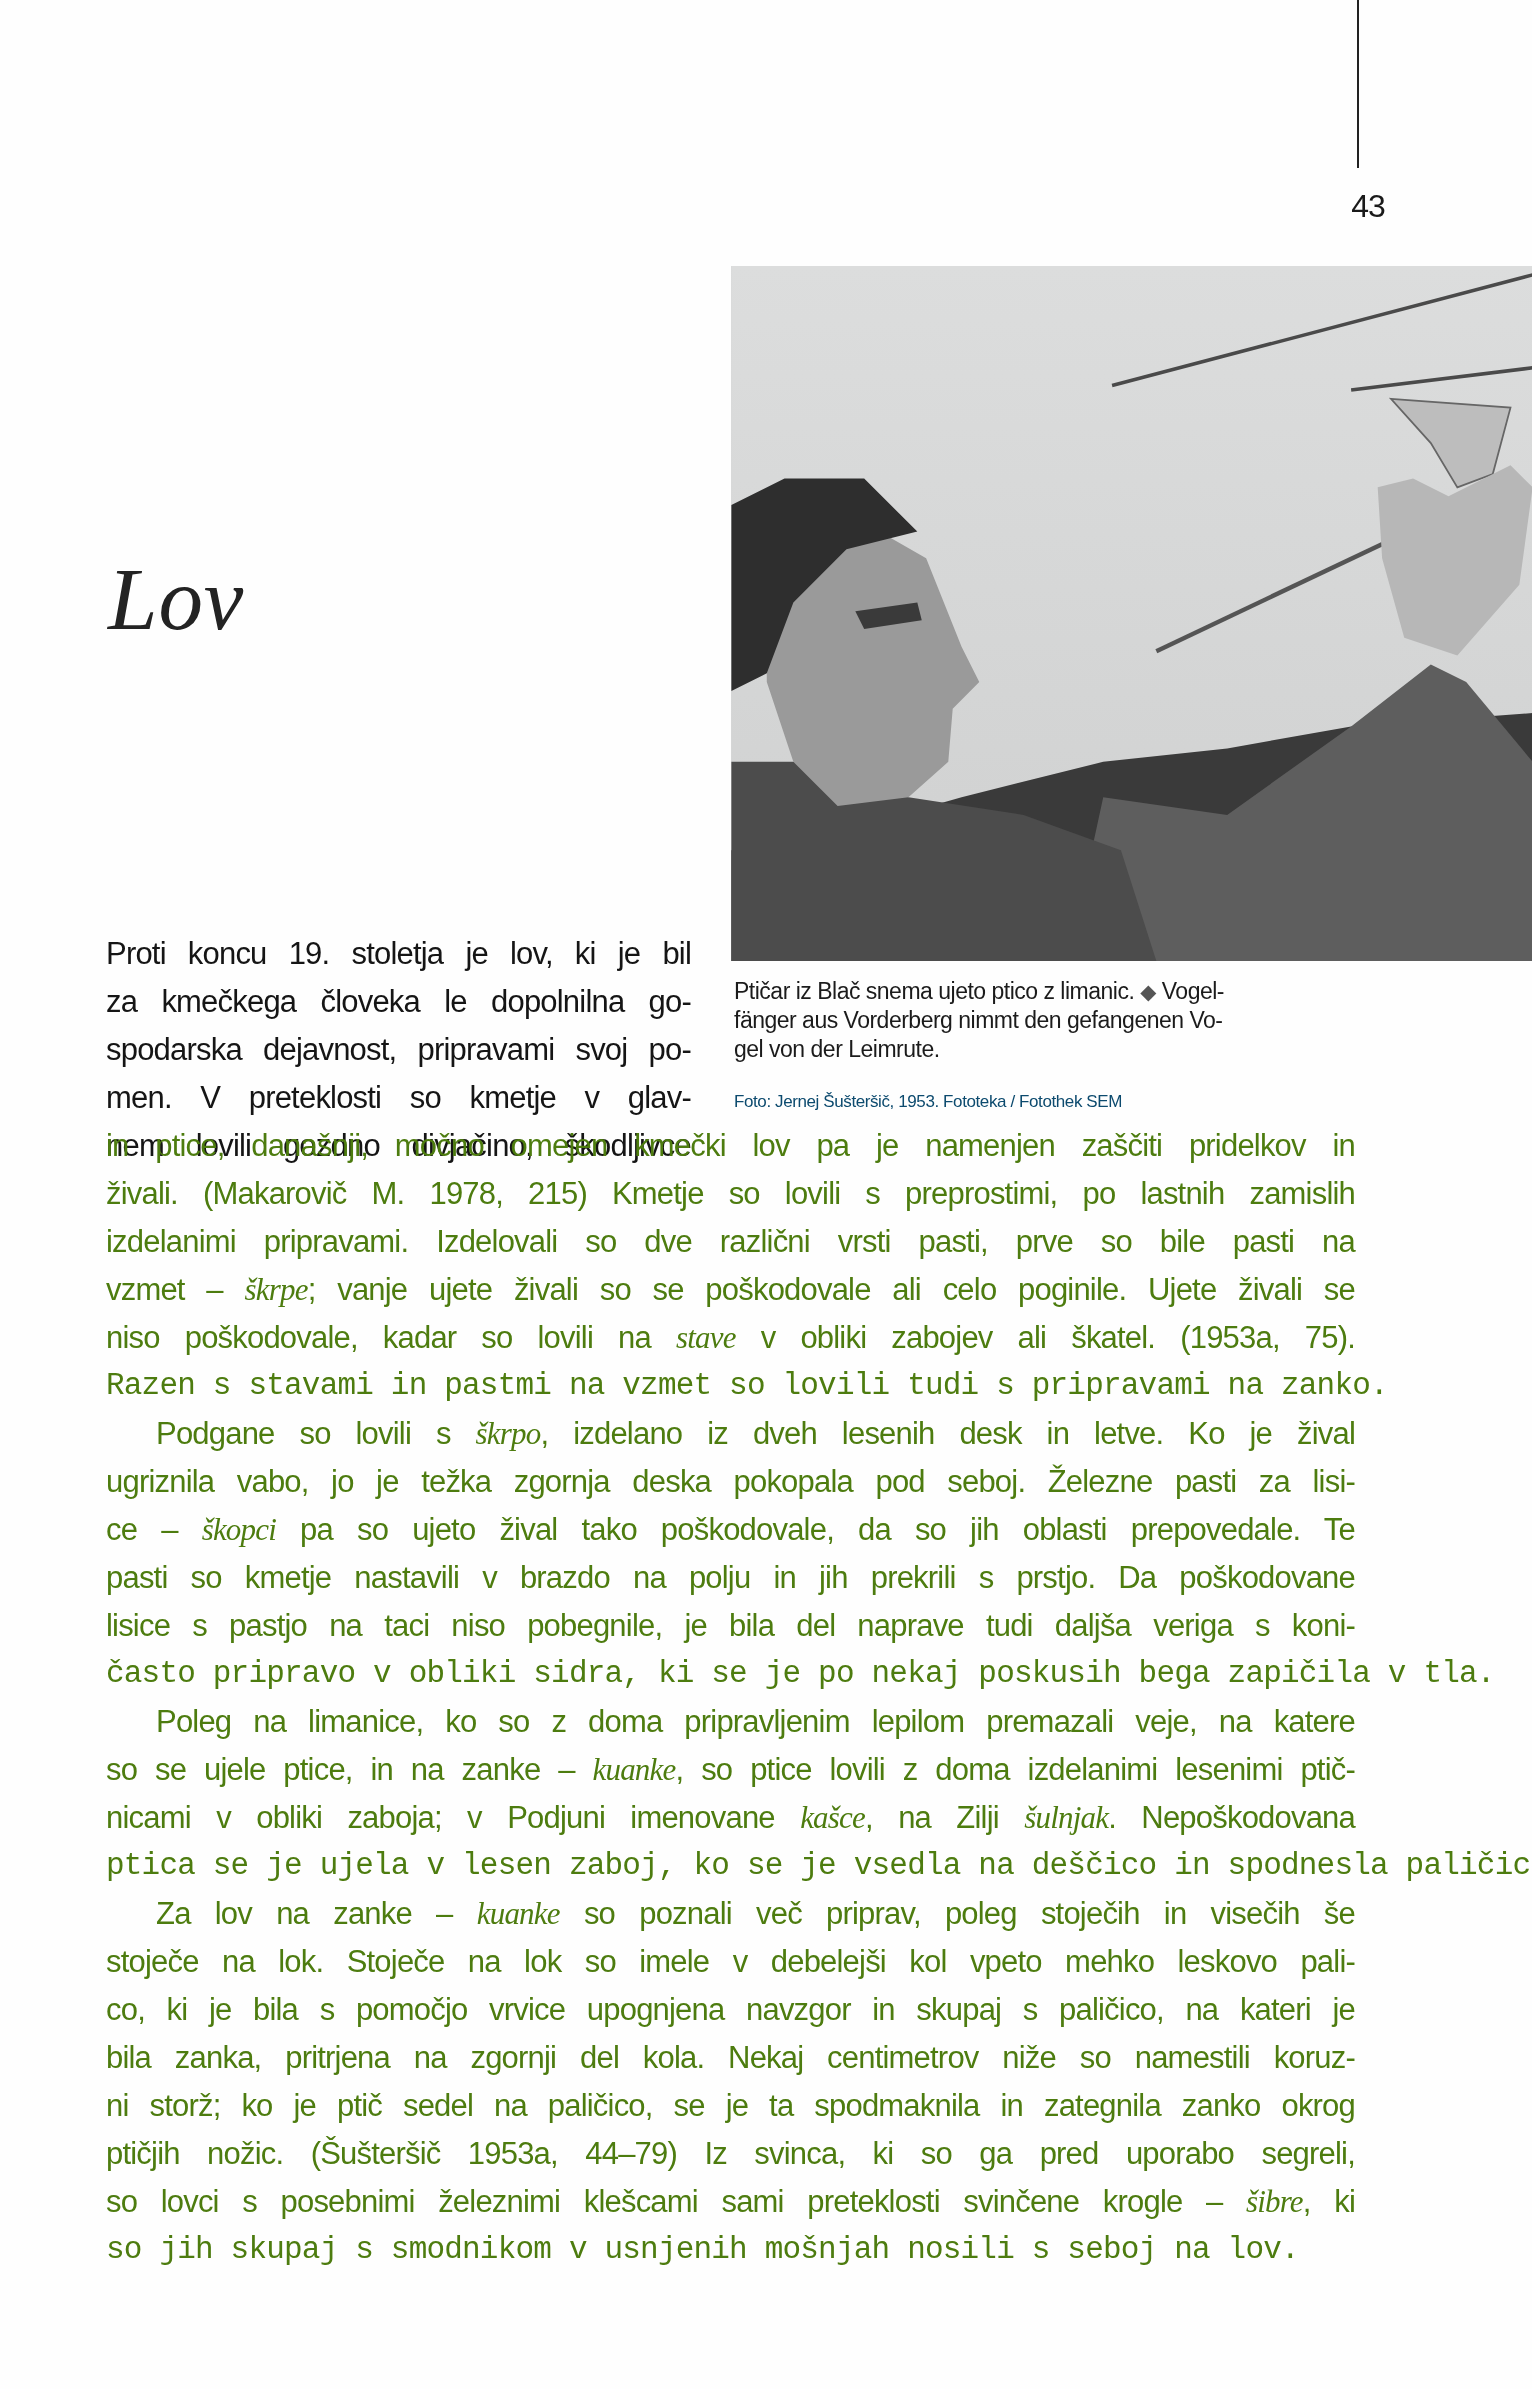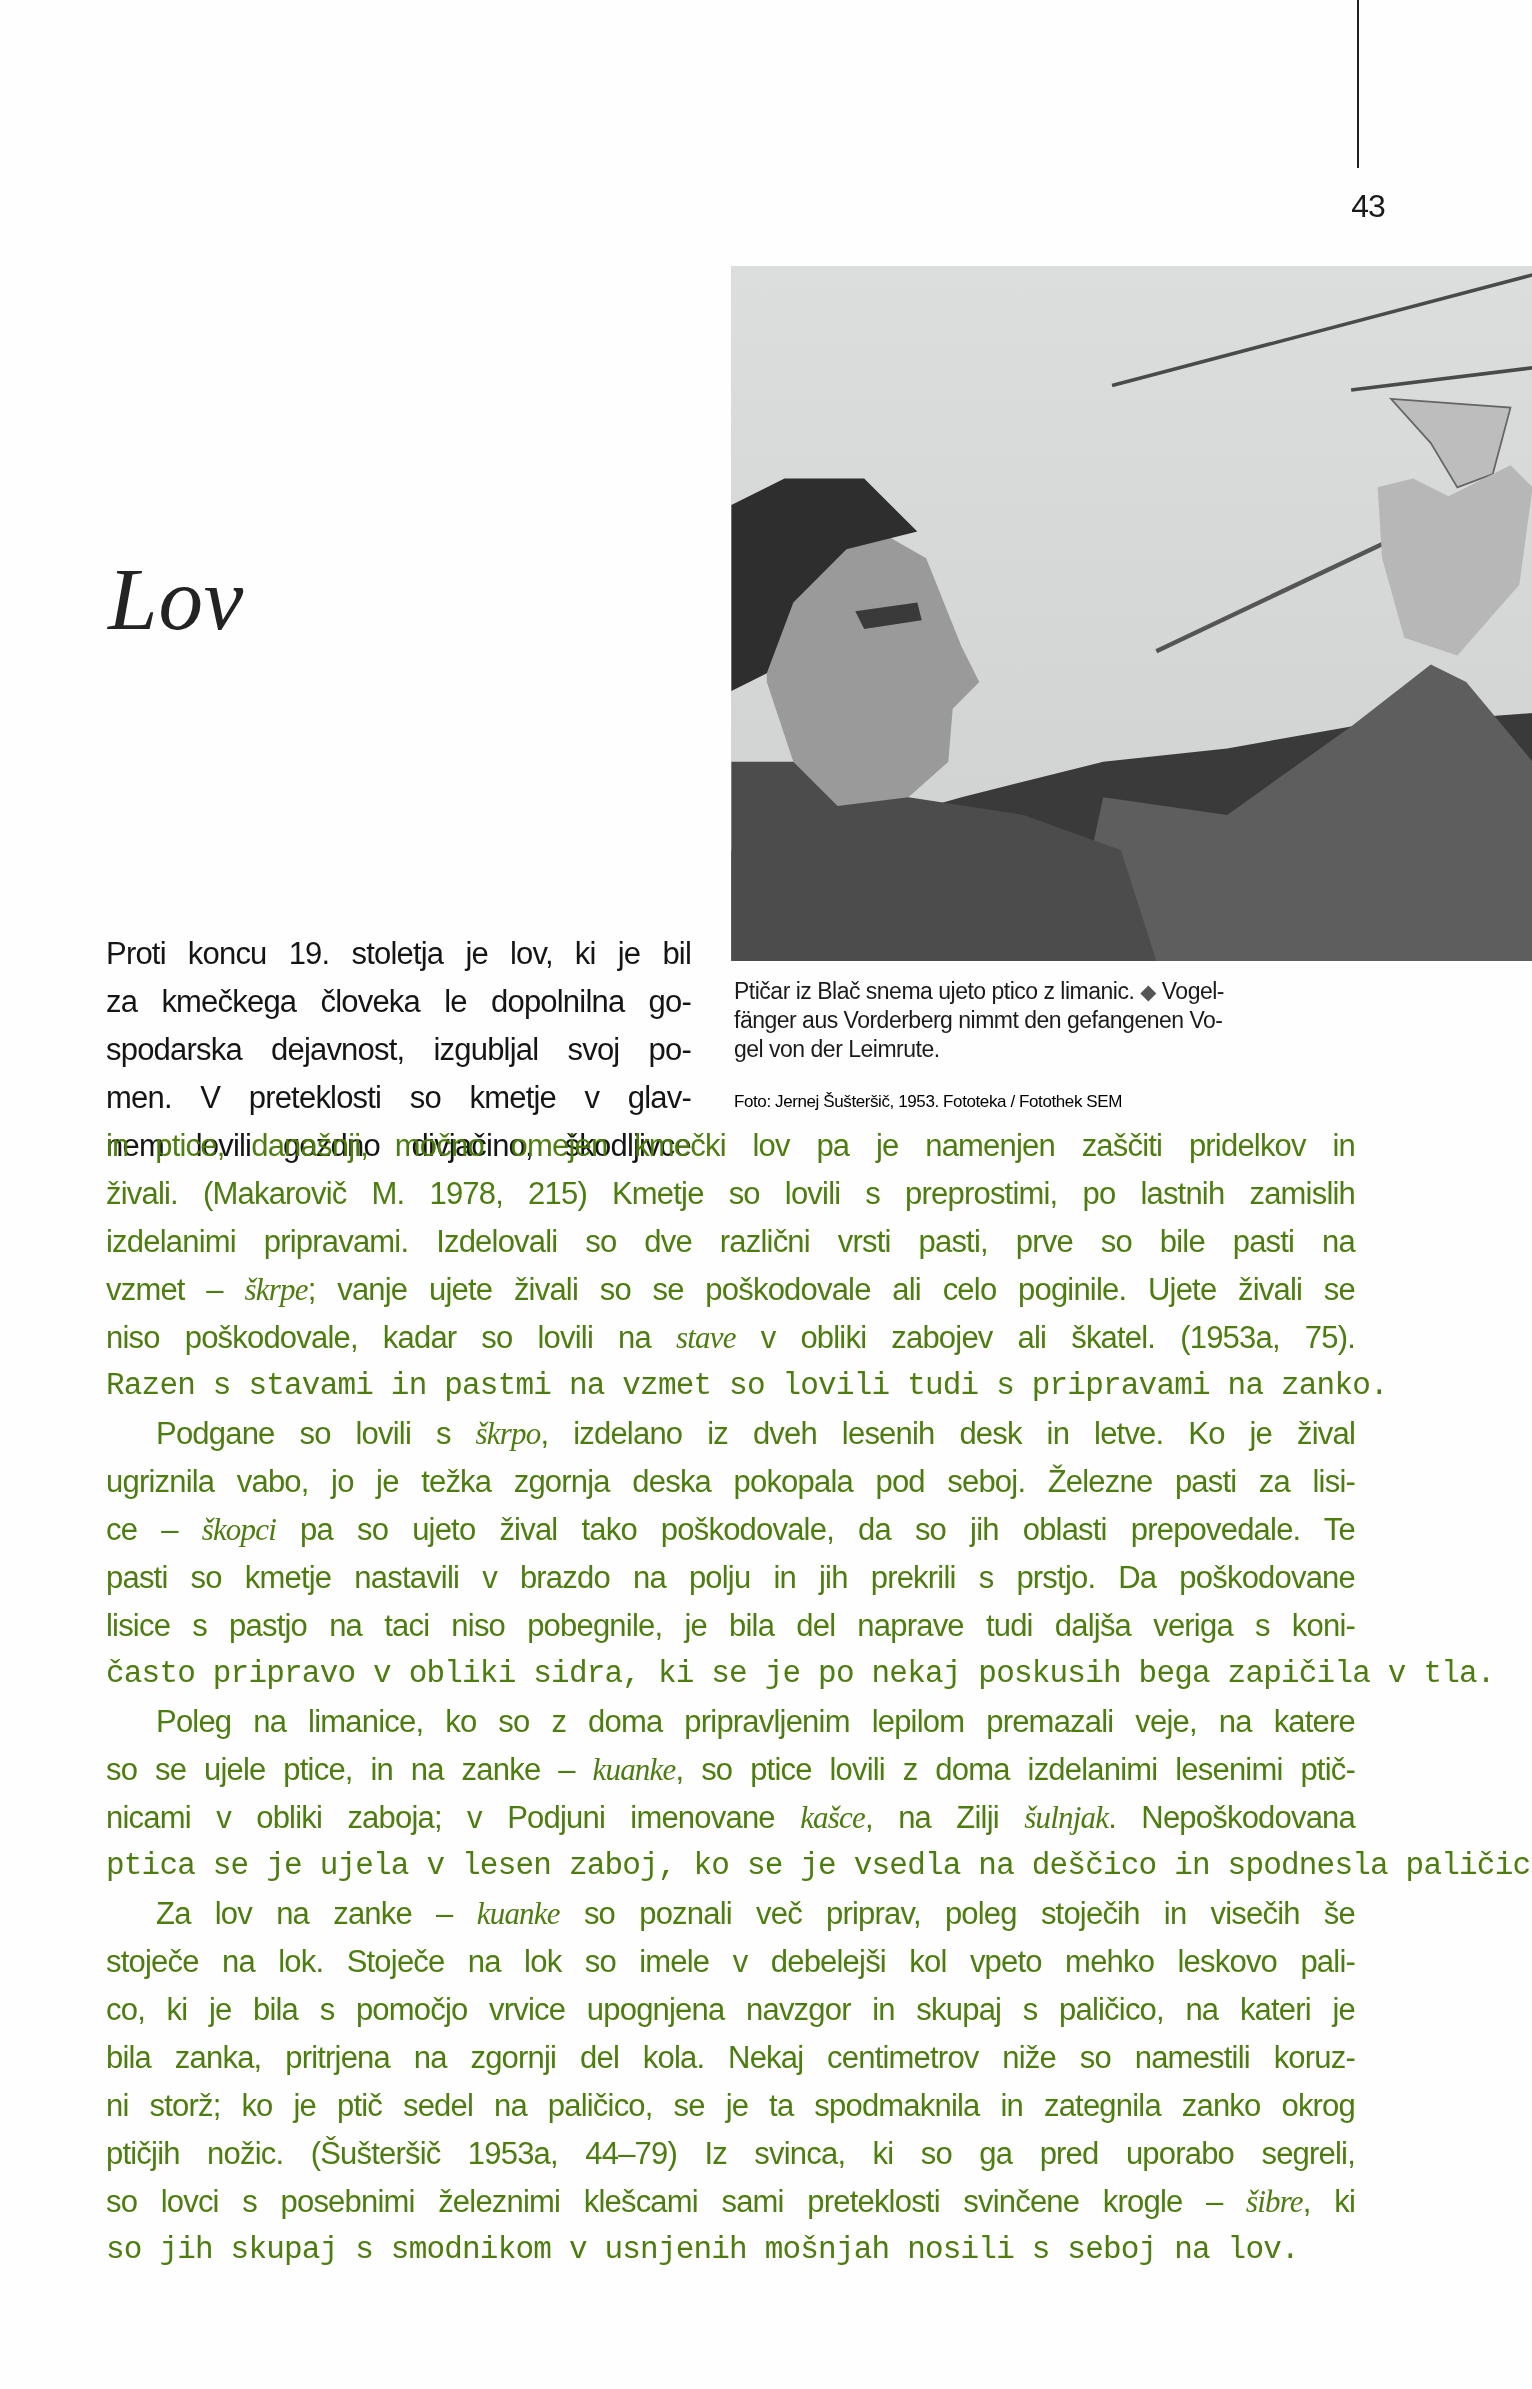--- a/index.html
+++ b/index.html
@@ -11,21 +11,21 @@
   .pagenum { position:absolute; left:1279px; top:188px; width:106px; text-align:right;
     font-size:32px; color:#1a1a1a; letter-spacing:-0.9px; }
   .title { position:absolute; left:108px; top:548px; font-family:"Liberation Serif", "DejaVu Serif", serif;
     font-size:89px; color:#232323; font-weight:normal; letter-spacing:0.9px;font-style:italic; }
   .photo { position:absolute; left:731px; top:266px; width:802px; height:695px; overflow:hidden;
     background:#d8d9d9; border-right:2.7px solid #555; }
   .photo svg { display:block; }
   .caption { position:absolute; left:734px; top:977px; width:664px; font-size:23px;
     line-height:29px; color:#1b1b1b; letter-spacing:-0.5px; }
   .caption .diamond { display:inline-block; color:#555; font-size:21px; }
-  .credit { position:absolute; left:734px; top:1092px; font-size:17px; color:#000000; letter-spacing:-0.4px; }
+  .credit { position:absolute; left:734px; top:1092px; font-size:17px; color:#0c4a6e; letter-spacing:-0.4px; }
   .body-text { position:absolute; left:106px; width:1249px; font-size:31px; line-height:48px;
     color:#4d7c0f; letter-spacing:-0.8px; }
   .intro { position:absolute; left:106px; top:930px; width:585px; font-size:31px; line-height:48px;
     text-align:justify; letter-spacing:-0.8px; }
   .line { display:block; white-space:nowrap; text-align:justify; text-align-last:justify; }
   .line.last { text-align-last:left;font-family:Liberation Mono, monospace; }
   .indent { padding-left:50px; }
   em { font-style:italic;font-family:Liberation Serif, serif; }
 </style>
 </head>
@@ -72,21 +72,21 @@
   <span class="diamond">◆</span>
   <span>Vogel-</span><br>
   <span>fänger aus Vorderberg nimmt den gefangenen Vo-</span><br>
   <span>gel von der Leimrute.</span>
 </div>
 <div class="credit">Foto: Jernej Šušteršič, 1953. Fototeka / Fotothek SEM</div>
 
 <div class="intro" id="intro">
     <span class="line">Proti koncu 19. stoletja je lov, ki je bil</span>
     <span class="line">za kmečkega človeka le dopolnilna go-</span>
-    <span class="line">spodarska dejavnost, izgubljal svoj po-</span>
+    <span class="line">spodarska dejavnost, pripravami svoj po-</span>
     <span class="line">men. V preteklosti so kmetje v glav-</span>
     <span class="line">nem lovili gozdno divjačino, škodljivce</span>
   </div>
 
 <div class="body-text" style="top:1122px;">
   <div id="p1">
       <span class="line">in ptice, današnji, močno omejen kmečki lov pa je namenjen zaščiti pridelkov in</span>
       <span class="line">živali. (Makarovič M. 1978, 215) Kmetje so lovili s preprostimi, po lastnih zamislih</span>
       <span class="line">izdelanimi pripravami. Izdelovali so dve različni vrsti pasti, prve so bile pasti na</span>
       <span class="line"><span>vzmet – </span><em>škrpe</em><span>; vanje ujete živali so se poškodovale ali celo poginile. Ujete živali se</span></span>

